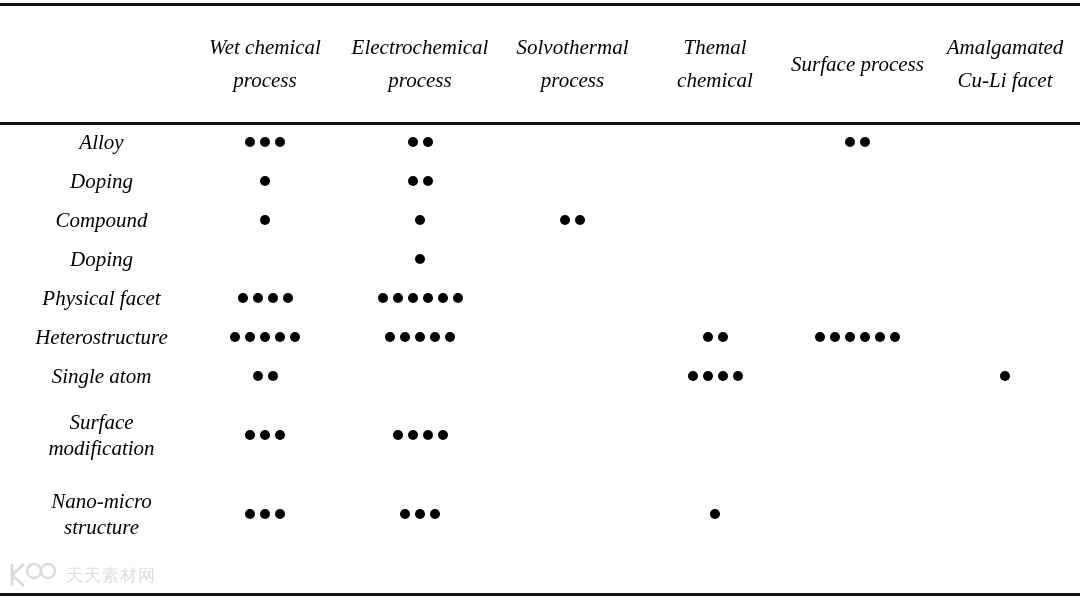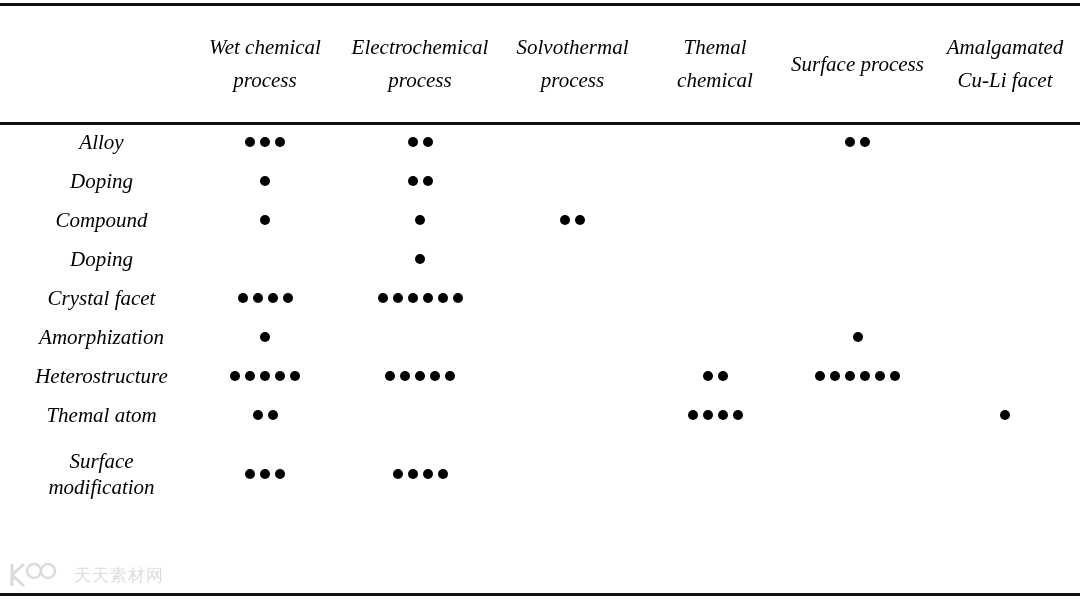--- a/index.html
+++ b/index.html
@@ -96,21 +96,21 @@
   .watermark {
     position: absolute;
     left: 8px;
     top: 558px;
     width: 195px;
     height: 34px;
     opacity: 0.30;
     pointer-events: none;
     display: flex;
     align-items: center;
-    gap: 12px;
+    gap: 4px;
   }
   .watermark .wm-mark {
     flex: 0 0 auto;
     width: 54px;
     height: 30px;
     position: relative;
   }
   .watermark .wm-text {
     font-family: "DejaVu Sans", sans-serif;
     font-size: 17px;
@@ -229,59 +229,42 @@
             <div class="dots">
               <span class="dot"></span>
             </div>
           </td>
           <td></td>
           <td></td>
           <td></td>
           <td></td>
         </tr>
         <tr>
-          <td class="rowlabel">Crystal facet</td>
-          <td>
-            <div class="dots">
-              <span class="dot"></span>
-              <span class="dot"></span>
-              <span class="dot"></span>
-              <span class="dot"></span>
-            </div>
-          </td>
-          <td>
-            <div class="dots">
-              <span class="dot"></span>
-              <span class="dot"></span>
-              <span class="dot"></span>
-              <span class="dot"></span>
-              <span class="dot"></span>
-              <span class="dot"></span>
-            </div>
-          </td>
-          <td></td>
-          <td></td>
-          <td></td>
-          <td></td>
-        </tr>
-        <tr>
-          <td class="rowlabel">Amorphization</td>
-          <td>
-            <div class="dots">
-              <span class="dot"></span>
-            </div>
-          </td>
-          <td></td>
-          <td></td>
-          <td></td>
-          <td>
-            <div class="dots">
-              <span class="dot"></span>
-            </div>
-          </td>
+          <td class="rowlabel">Physical facet</td>
+          <td>
+            <div class="dots">
+              <span class="dot"></span>
+              <span class="dot"></span>
+              <span class="dot"></span>
+              <span class="dot"></span>
+            </div>
+          </td>
+          <td>
+            <div class="dots">
+              <span class="dot"></span>
+              <span class="dot"></span>
+              <span class="dot"></span>
+              <span class="dot"></span>
+              <span class="dot"></span>
+              <span class="dot"></span>
+            </div>
+          </td>
+          <td></td>
+          <td></td>
+          <td></td>
           <td></td>
         </tr>
         <tr>
           <td class="rowlabel">Heterostructure</td>
           <td>
             <div class="dots">
               <span class="dot"></span>
               <span class="dot"></span>
               <span class="dot"></span>
               <span class="dot"></span>
@@ -310,21 +293,21 @@
               <span class="dot"></span>
               <span class="dot"></span>
               <span class="dot"></span>
               <span class="dot"></span>
               <span class="dot"></span>
             </div>
           </td>
           <td></td>
         </tr>
         <tr>
-          <td class="rowlabel">Themal atom</td>
+          <td class="rowlabel">Single atom</td>
           <td>
             <div class="dots">
               <span class="dot"></span>
               <span class="dot"></span>
             </div>
           </td>
           <td></td>
           <td></td>
           <td>
             <div class="dots">
@@ -354,20 +337,46 @@
           <td>
             <div class="dots">
               <span class="dot"></span>
               <span class="dot"></span>
               <span class="dot"></span>
               <span class="dot"></span>
             </div>
           </td>
           <td></td>
           <td></td>
+          <td></td>
+          <td></td>
+        </tr>
+        <tr class="tall">
+          <td class="rowlabel">Nano-micro
+structure</td>
+          <td>
+            <div class="dots">
+              <span class="dot"></span>
+              <span class="dot"></span>
+              <span class="dot"></span>
+            </div>
+          </td>
+          <td>
+            <div class="dots">
+              <span class="dot"></span>
+              <span class="dot"></span>
+              <span class="dot"></span>
+            </div>
+          </td>
+          <td></td>
+          <td>
+            <div class="dots">
+              <span class="dot"></span>
+            </div>
+          </td>
           <td></td>
           <td></td>
         </tr>
       </tbody>
   </table>
 
   <div class="watermark">
     <span class="wm-mark">
       <svg width="54" height="30" viewBox="0 0 54 30" aria-hidden="true">
         <path d="M4 4 L4 26 M4 15 L16 4 M4 15 L16 26" stroke="#8c8c8c" stroke-width="3" fill="none"></path>

